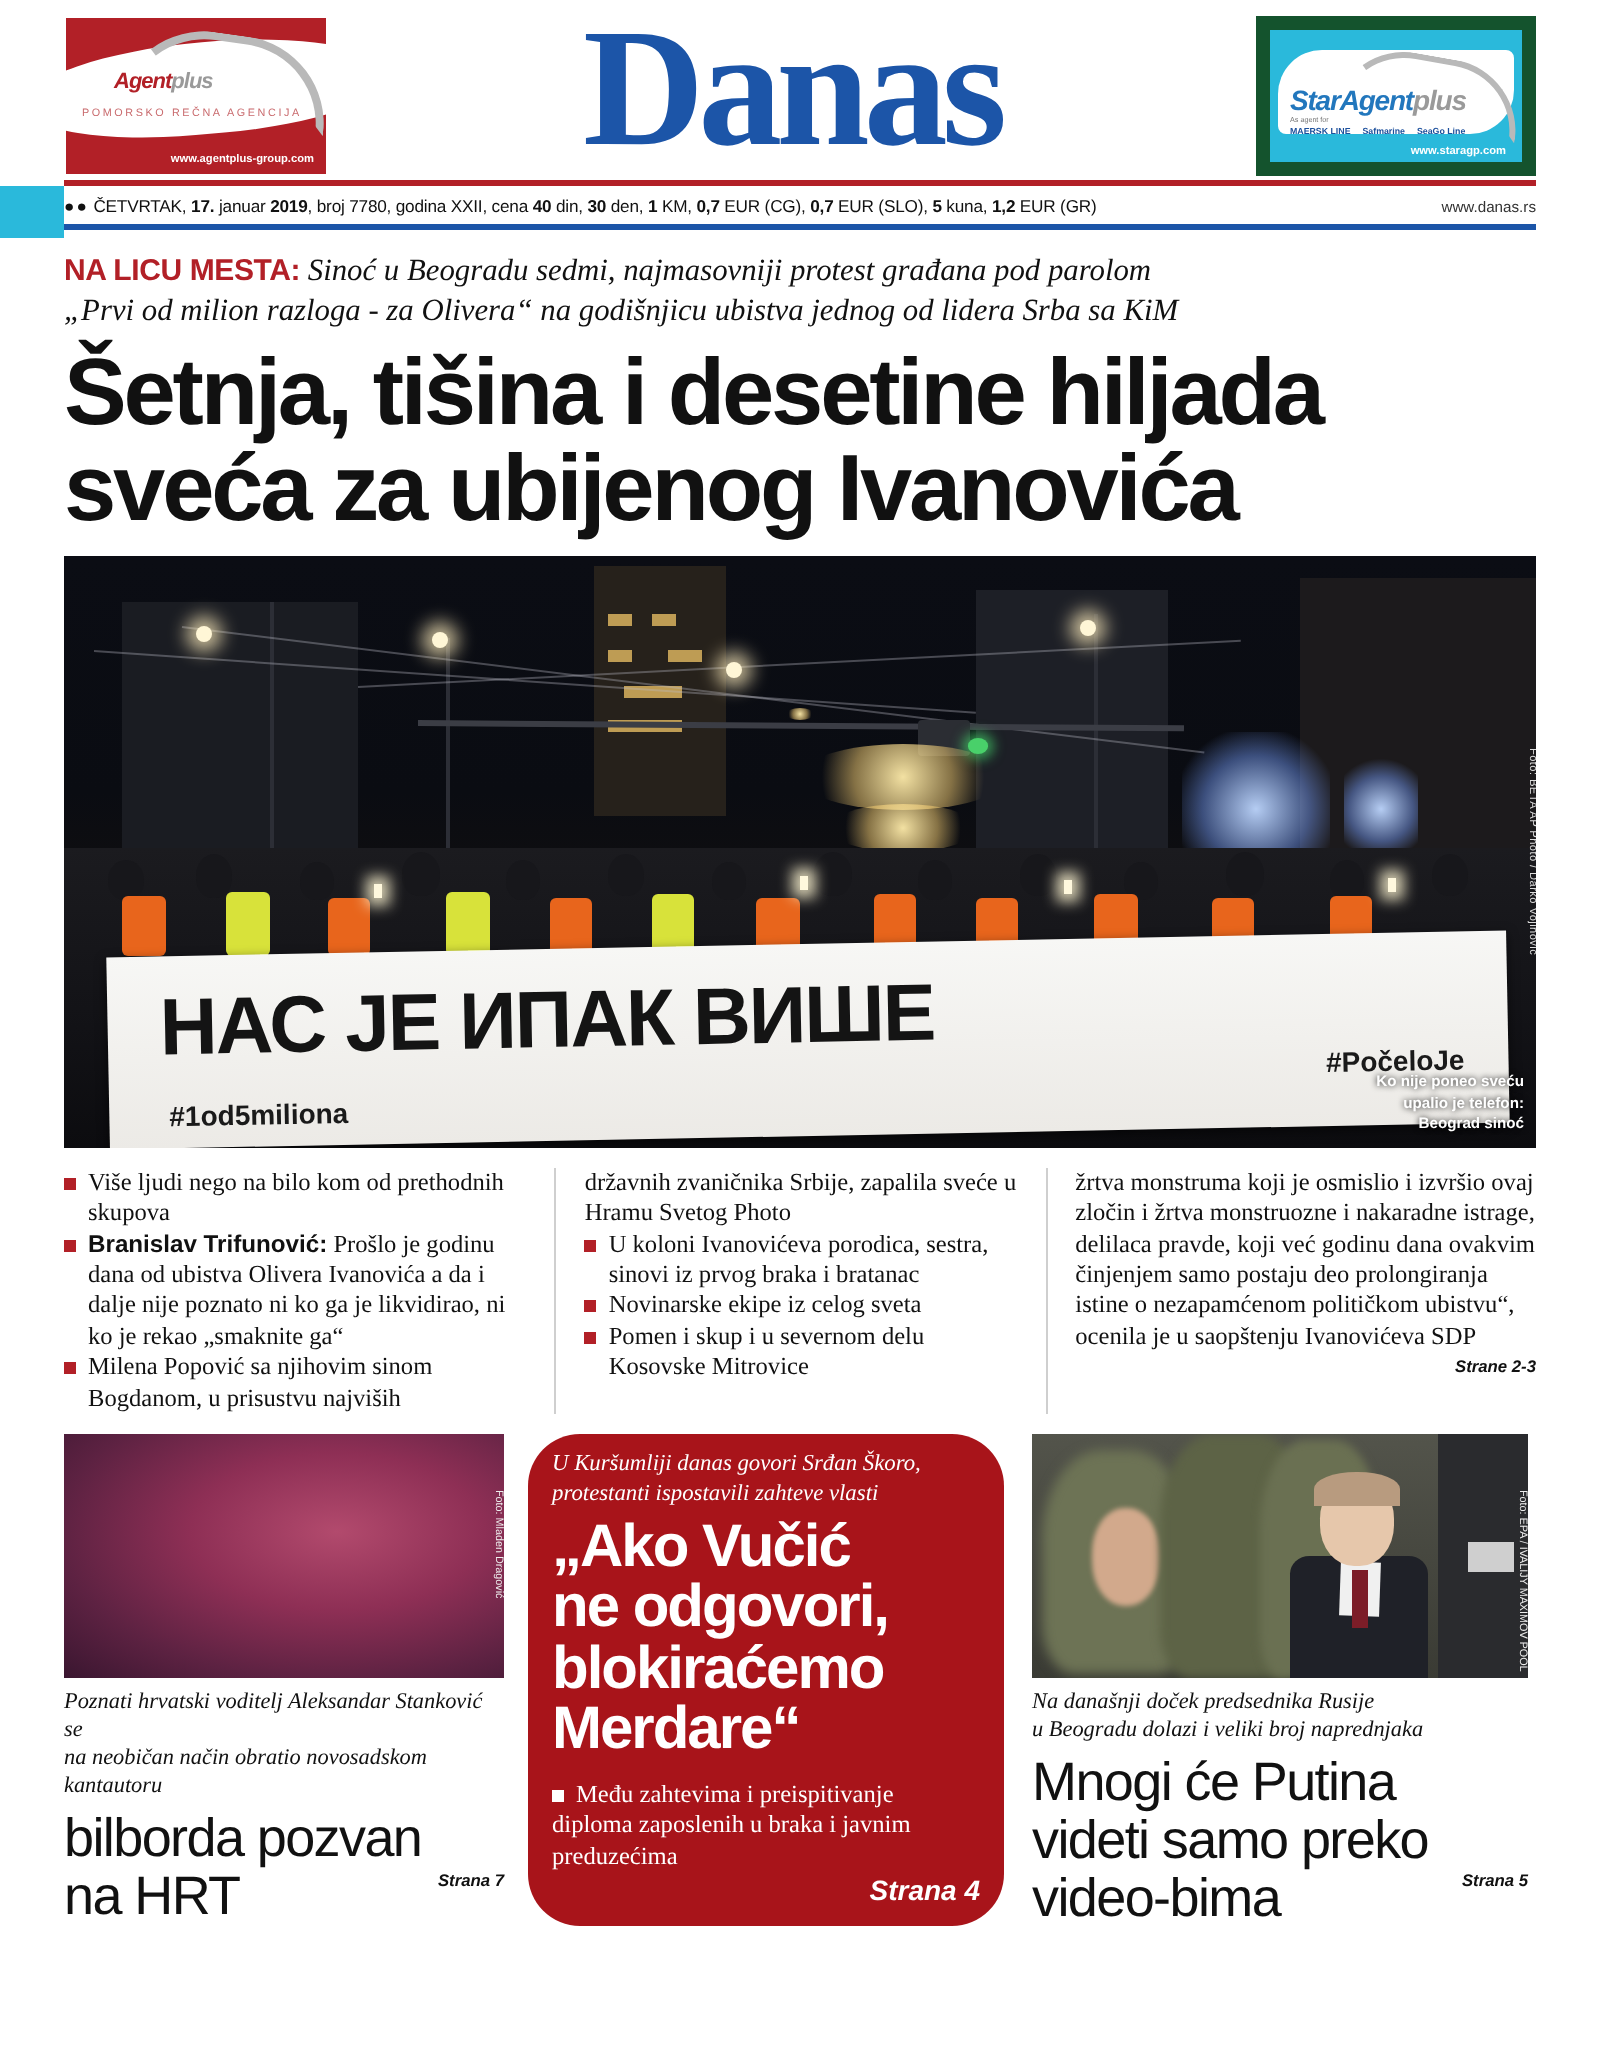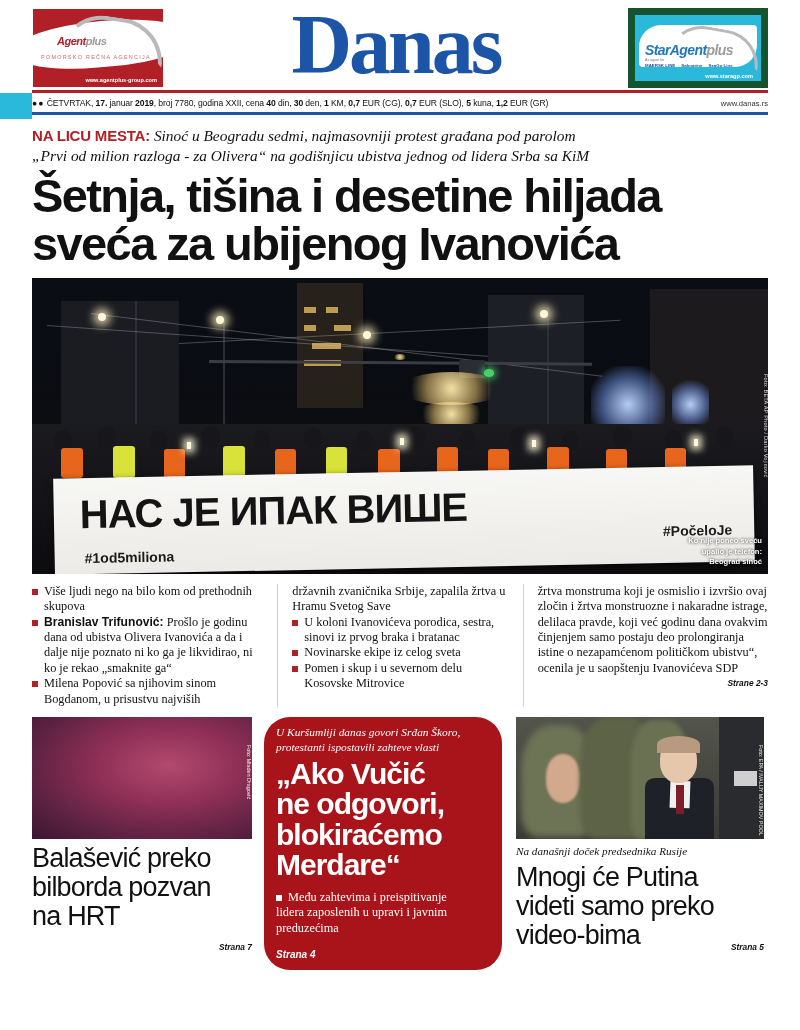--- a/index.html
+++ b/index.html
@@ -250,21 +250,21 @@
     position: relative; padding-left: 12px;
     font-family: "Liberation Serif", serif; font-size: 12.3px; line-height: 1.24; color: #fff;
   }
   .mid .mbul li::before {
     content:""; position:absolute; left:0; top:5px; width:6px; height:6px; background:#fff;
   }
   .mid .mbul li.cont { padding-left: 0; }
   .mid .mbul li.cont::before { display:none; }
   .mid .strana3 {
     font-family: "Liberation Sans", sans-serif; font-weight: bold; font-style: italic;
-    font-size: 10px; color: #fff; text-align: left; margin-top: 13px;
+    font-size: 14px; color: #fff; text-align: right; margin-top: 1px;
   }
 </style>
 </head>
 <body>
 
 <div class="page">
 
   <div class="masthead">
 
     <div class="ad-left">
@@ -411,21 +411,21 @@
 
     <div class="col">
       <ul class="bullets">
         <li>Više ljudi nego na bilo kom od prethodnih skupova</li>
         <li><b>Branislav Trifunović:</b><span> Prošlo je godinu dana od ubistva Olivera Ivanovića a da i dalje nije poznato ni ko ga je likvidirao, ni ko je rekao „smaknite ga“</span></li>
         <li>Milena Popović sa njihovim sinom Bogdanom, u prisustvu najviših</li>
       </ul>
     </div>
 
     <div class="col">
-      <div class="plain">državnih zvaničnika Srbije, zapalila žrtva u Hramu Svetog Save</div>
+      <div class="plain">državnih zvaničnika Srbije, zapalila sveće u Hramu Svetog Photo</div>
       <ul class="bullets">
         <li>U koloni Ivanovićeva porodica, sestra, sinovi iz prvog braka i bratanac</li>
         <li>Novinarske ekipe iz celog sveta</li>
         <li>Pomen i skup i u severnom delu Kosovske Mitrovice</li>
       </ul>
     </div>
 
     <div class="col">
       <div class="plain">žrtva monstruma koji je osmislio i izvršio ovaj zločin i žrtva monstruozne i nakaradne istrage, delilaca pravde, koji već godinu dana ovakvim činjenjem samo postaju deo prolongiranja istine o nezapamćenom političkom ubistvu“, ocenila je u saopštenju Ivanovićeva SDP</div>
       <div class="strana">Strane 2-3</div>
@@ -440,42 +440,45 @@
         <div class="lamp"></div>
         <div class="figure"></div>
         <div class="face"></div>
         <div class="hair"></div>
         <div class="beard"></div>
         <div class="micstand"></div>
         <div class="mic"></div>
         <div class="hand"></div>
         <div class="cred">Foto: Mladen Dragović</div>
       </div>
+      <div class="cap">
+        <div>Poznati hrvatski voditelj Aleksandar Stanković se</div>
+        <div>na neobičan način obratio novosadskom kantautoru</div>
+      </div>
       <div class="btitle">
-        <div>Balašević preko</div>
         <div>bilborda pozvan</div>
         <div>na HRT</div>
       </div>
       <div class="strana2">Strana 7</div>
     </div>
 
     <div class="pnl mid">
       <div class="kick">
         <div>U Kuršumliji danas govori Srđan Škoro,</div>
         <div>protestanti ispostavili zahteve vlasti</div>
       </div>
       <div class="mtitle">
         <div>„Ako Vučić</div>
         <div>ne odgovori,</div>
         <div>blokiraćemo</div>
         <div>Merdare“</div>
       </div>
       <ul class="mbul">
         <li>Među zahtevima i preispitivanje</li>
-        <li class="cont">lidera zaposlenih u upravi i javnim preduzećima</li>
+        <li class="cont">diploma zaposlenih u braka i javnim preduzećima</li>
       </ul>
       <div class="strana3">Strana 4</div>
     </div>
 
     <div class="pnl right">
       <div class="thumb">
         <div class="putin">
           <div class="bg"></div>
           <div class="blurA"></div>
           <div class="woman"></div>
@@ -485,20 +488,21 @@
           <div class="shirt"></div>
           <div class="tie"></div>
           <div class="pface"></div>
           <div class="phair"></div>
           <div class="badge"></div>
         </div>
         <div class="cred">Foto: EPA / IVALIJY MAXIMOV POOL</div>
       </div>
       <div class="cap">
         <div>Na današnji doček predsednika Rusije</div>
+        <div>u Beogradu dolazi i veliki broj naprednjaka</div>
       </div>
       <div class="btitle">
         <div>Mnogi će Putina</div>
         <div>videti samo preko</div>
         <div>video-bima</div>
       </div>
       <div class="strana2">Strana 5</div>
     </div>
   </div>
 

